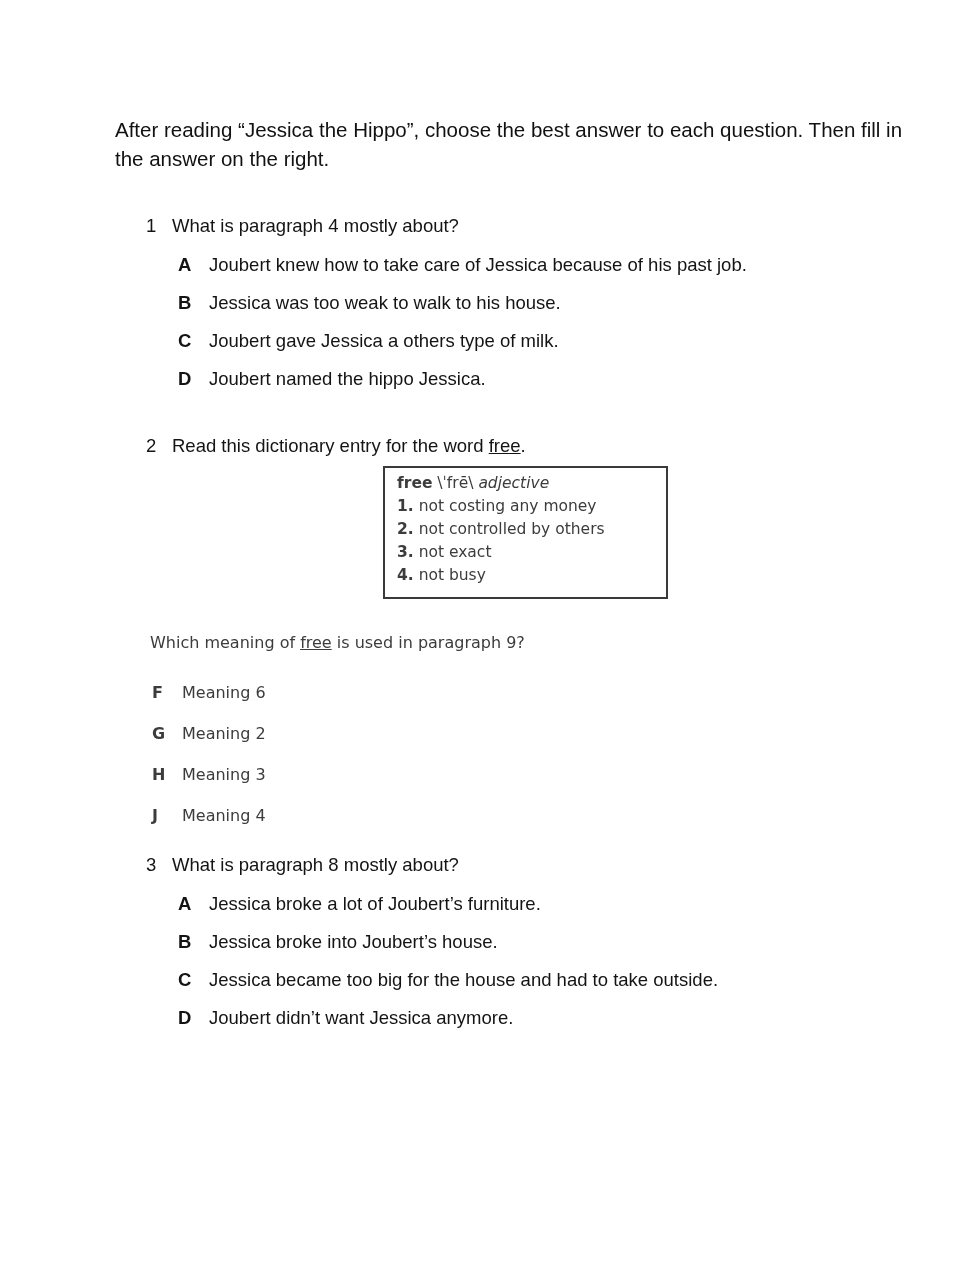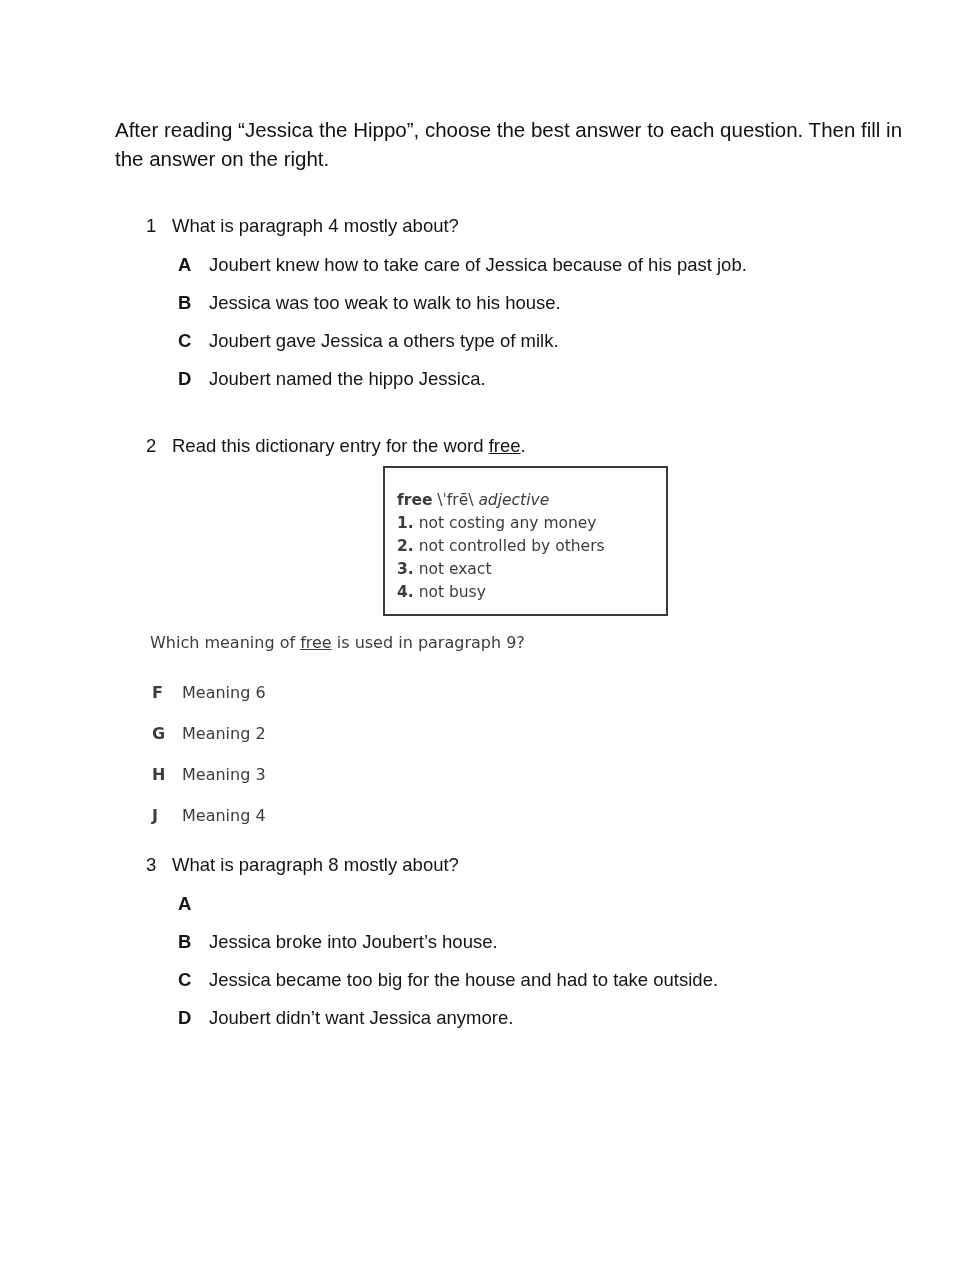--- a/index.html
+++ b/index.html
@@ -28,21 +28,21 @@
   .q3 { left:143px; top:853px; }
   .q-line { display:flex; }
   .q-num { width:29px; padding-left:3px; flex:0 0 auto; }
   .options { margin-left:35px; margin-top:15px; }
   .option { display:flex; margin-bottom:14px; }
   .opt-letter { font-weight:700; width:31px; flex:0 0 auto; }
   .u { text-decoration:underline; }
   .dict-box {
     position:absolute; left:383px; top:466px; width:285px;
     border:2px solid #3a3a3a;
-    padding:21px 12px 10px 12px;
+    padding:4px 12px 10px 12px;
     font-family:"DejaVu Sans", sans-serif;
     font-size:15.5px; line-height:23px; color:#3c3c3c;
     background:#ffffff;
   }
   .dict-word { font-weight:700; }
   .dict-pos { font-style:italic; }
   .sense-num { font-weight:700; }
   .sub-question {
     position:absolute; left:150px; top:632px;
     font-family:"DejaVu Sans", sans-serif;
@@ -141,20 +141,21 @@
   </div>
 
   <section class="question q3">
     <div class="q-line">
       <span class="q-num">3</span>
       <span class="q-prompt">What is paragraph 8 mostly about?</span>
     </div>
     <div class="options">
       <div class="option">
         <span class="opt-letter">A</span>
+        <span class="opt-text">Jessica broke a lot of Joubert’s furniture.</span>
       </div>
       <div class="option">
         <span class="opt-letter">B</span>
         <span class="opt-text">Jessica broke into Joubert’s house.</span>
       </div>
       <div class="option">
         <span class="opt-letter">C</span>
         <span class="opt-text">Jessica became too big for the house and had to take outside.</span>
       </div>
       <div class="option">

